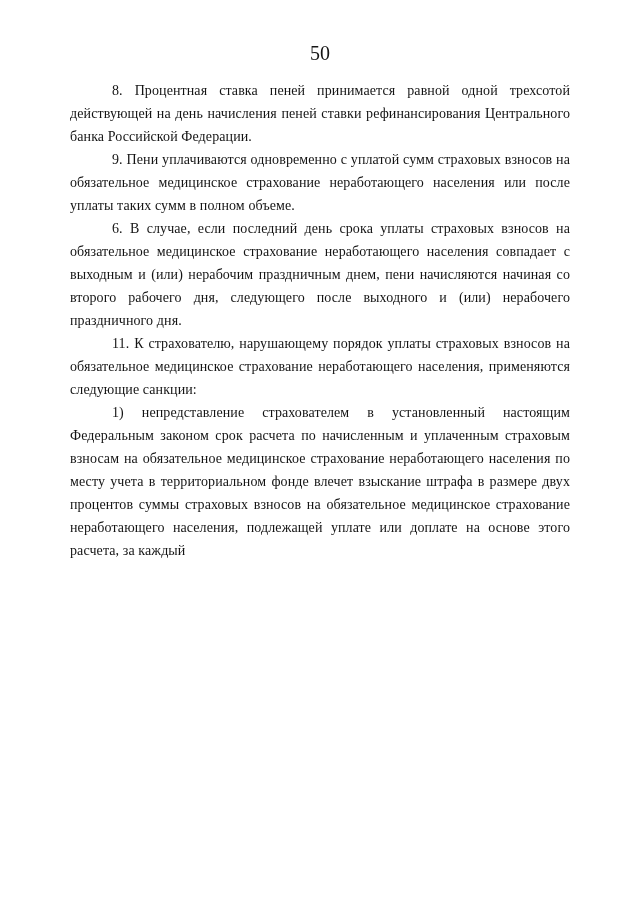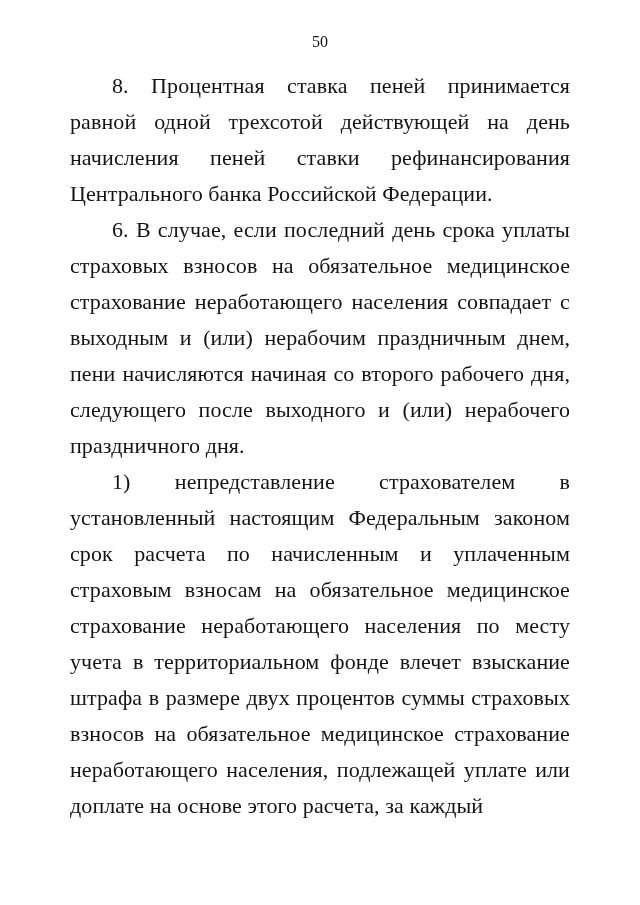--- a/index.html
+++ b/index.html
@@ -12,44 +12,46 @@
     position: relative;
     width: 640px;
     height: 905px;
     background: #ffffff;
     color: #141414;
     font-family: "Liberation Serif", "DejaVu Serif", serif;
     overflow: hidden;
     box-sizing: border-box;
   }
   .page-number {
-    padding-top: 33px;
+    padding-top: 44px;
     text-align: center;
-    font-size: 16px;
+    font-size: 20px;
     line-height: 18px;
     color: #141414;
   }
   .text-body {
     margin: 17px 70px 0 70px; 
-    font-size: 22px;
-    line-height: 36px;
+    font-size: 14px;
+    line-height: 23px;
     text-align: justify;
     letter-spacing: 0.1px;
     font-family: Liberation Serif, serif;
   }
   .text-body p {
     margin: 0;
     padding: 0;
     text-indent: 42px; 
   }
 </style>
 </head>
 <body>
 
 <div class="page">
   <div class="page-number">50</div>
 
   <div class="text-body">
     <p>8. Процентная ставка пеней принимается равной одной трехсотой действующей на день начисления пеней ставки рефинансирования Центрального банка Российской Федерации.</p>
+    <p>9. Пени уплачиваются одновременно с уплатой сумм страховых взносов на обязательное медицинское страхование неработающего населения или после уплаты таких сумм в полном объеме.</p>
     <p>6. В случае, если последний день срока уплаты страховых взносов на обязательное медицинское страхование неработающего населения совпадает с выходным и (или) нерабочим праздничным днем, пени начисляются начиная со второго рабочего дня, следующего после выходного и (или) нерабочего праздничного дня.</p>
+    <p>11. К страхователю, нарушающему порядок уплаты страховых взносов на обязательное медицинское страхование неработающего населения, применяются следующие санкции:</p>
     <p>1) непредставление страхователем в установленный настоящим Федеральным законом срок расчета по начисленным и уплаченным страховым взносам на обязательное медицинское страхование неработающего населения по месту учета в территориальном фонде влечет взыскание штрафа в размере двух процентов суммы страховых взносов на обязательное медицинское страхование неработающего населения, подлежащей уплате или доплате на основе этого расчета, за каждый</p>
   </div>
 </div>
 
 </body></html>

